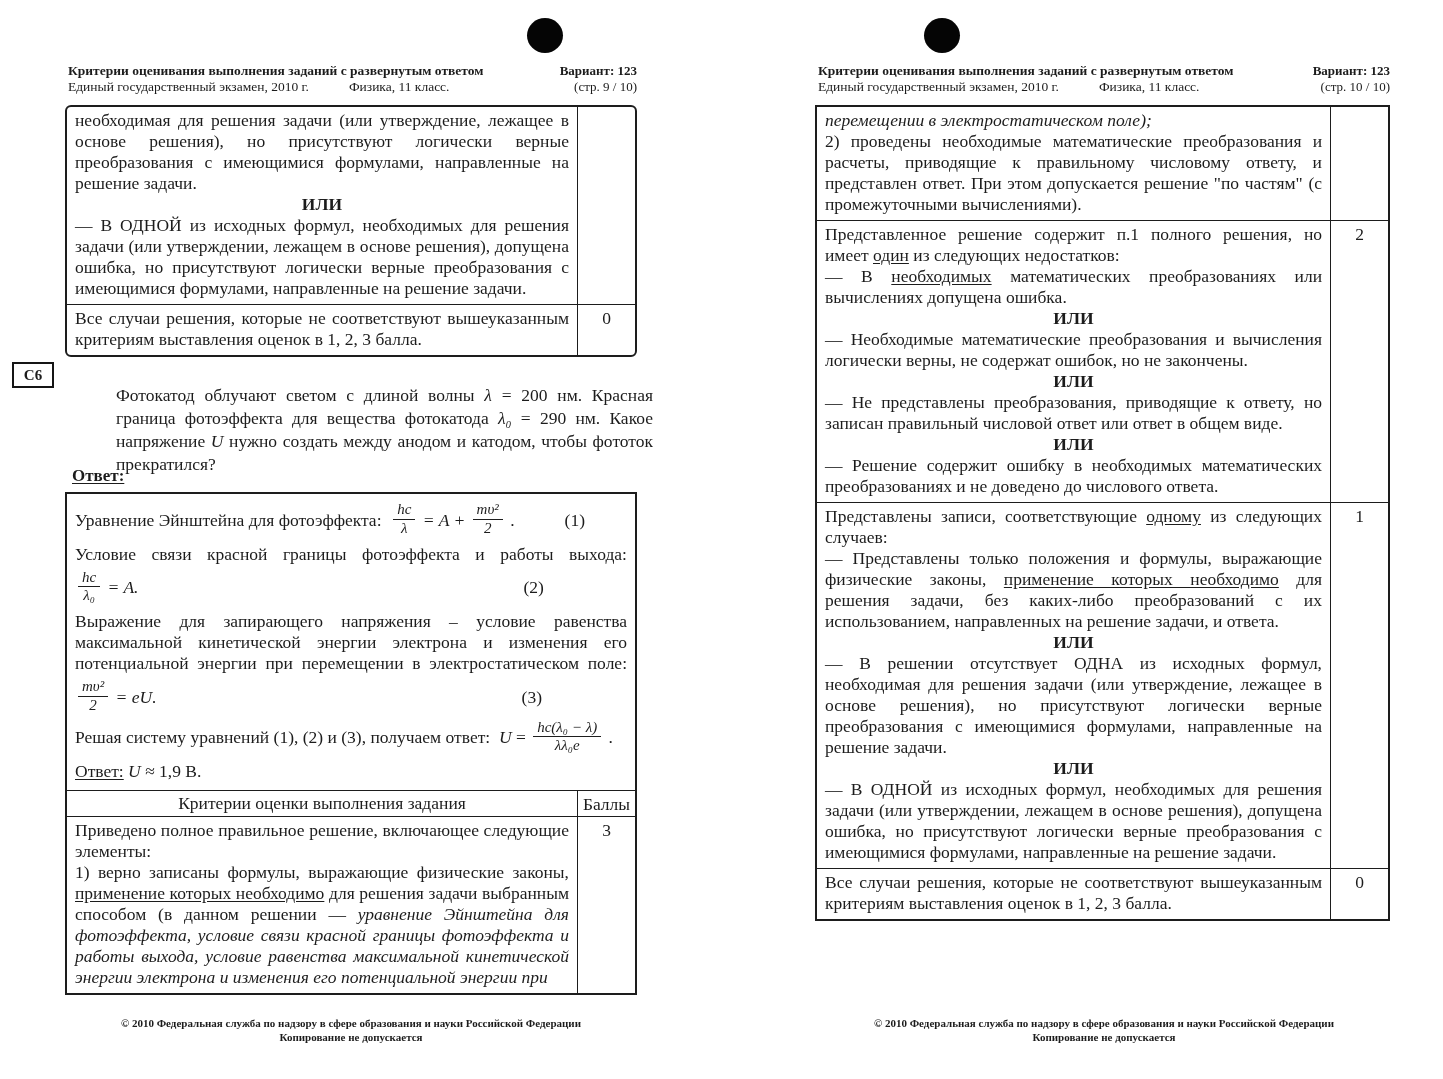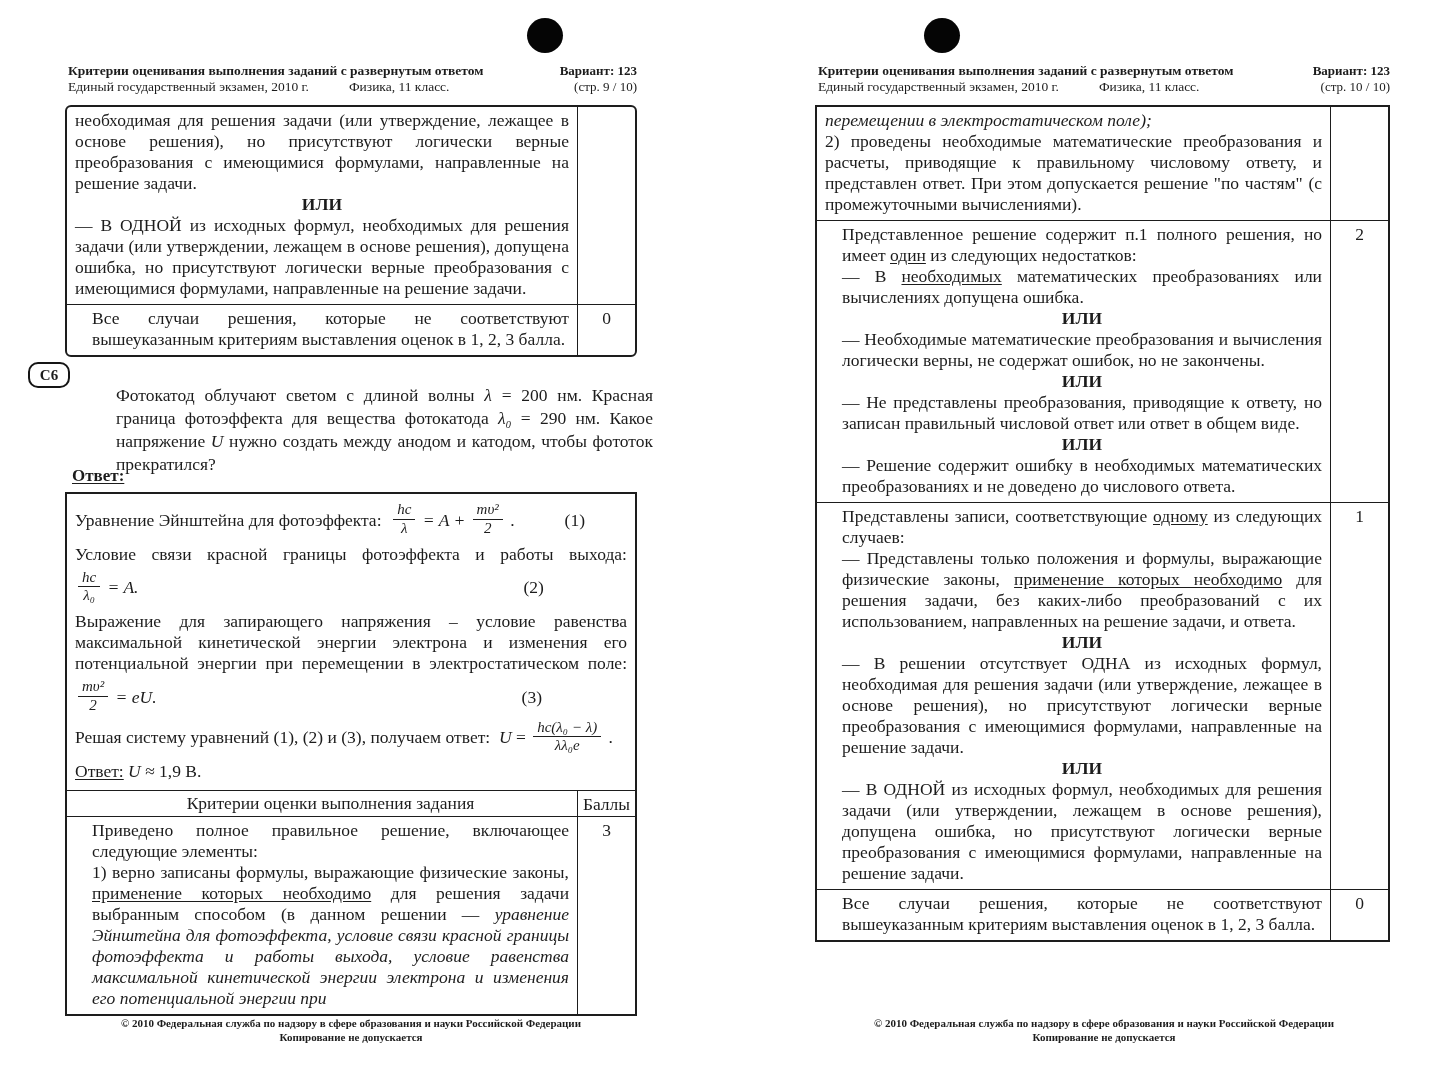--- a/index.html
+++ b/index.html
@@ -9,21 +9,21 @@
   .abs{position:absolute;}
   
   .hdr{font-size:13.5px;line-height:16px;}
   .hdr-title{font-weight:bold;}
   .hdr-gap{display:inline-block;width:40px;}
   .hdr-right{text-align:right;font-size:13px;line-height:16px;}
   .hdr-variant{font-weight:bold;}
   
   .tbl{border:2px solid #1d1d1d;font-size:17.5px;line-height:21px;}
   .trow{display:flex;align-items:stretch;}
-  .trow + .trow{border-top:1.6px solid #1d1d1d;padding-left:17px;}
+  .trow + .trow{border-top:1.6px solid #1d1d1d;}
   .tcell{flex:1 1 auto;padding:3px 8px 5px 8px;min-width:0;}
   .tscore{flex:0 0 57px;border-left:1.6px solid #1d1d1d;text-align:center;padding-top:3px;}
   .thead-c{text-align:center;padding:2px 8px;}
   
   .line{text-align:justify;}
   .line.al-center{text-align:center;}
   .line.al-just{text-align:justify;text-align-last:justify;}
   .it{font-style:italic;}
   .ul{text-decoration:underline;text-underline-offset:2px;}
   .bd{font-weight:bold;}
@@ -69,21 +69,21 @@
       <div class="tscore"></div>
     </div>
     <div class="trow">
       <div class="tcell">
           <div class="line"><span>Все случаи решения, которые не соответствуют вышеуказанным критериям  выставления оценок в 1, 2, 3 балла.</span></div>
         </div>
       <div class="tscore">0</div>
     </div>
   </div>
 
-  <div class="abs c6box" style="left:28px;top:362px;border-radius:10px;">С6</div>
+  <div class="abs c6box" style="left:12px;top:362px;">С6</div>
   <div class="abs task" style="left:116px;top:384px;width:537px;">
       <div class="line"><span>Фотокатод облучают светом с длиной волны </span><span class="it">λ</span><span> = 200 нм. Красная граница фотоэффекта для вещества фотокатода </span><span class="it">λ₀</span><span> = 290 нм. Какое напряжение </span><span class="it">U</span><span> нужно создать между анодом и катодом, чтобы фототок прекратился?</span></div>
     </div>
   <div class="abs anscap" style="left:72px;top:466px;">Ответ:</div>
 
   <div class="abs tbl" style="left:65px;top:492px;width:568px;">
     <div class="trow">
       <div class="tcell" style="min-height:288px;">
           <div class="line eq">
             <span>Уравнение Эйнштейна для фотоэффекта:  </span>

